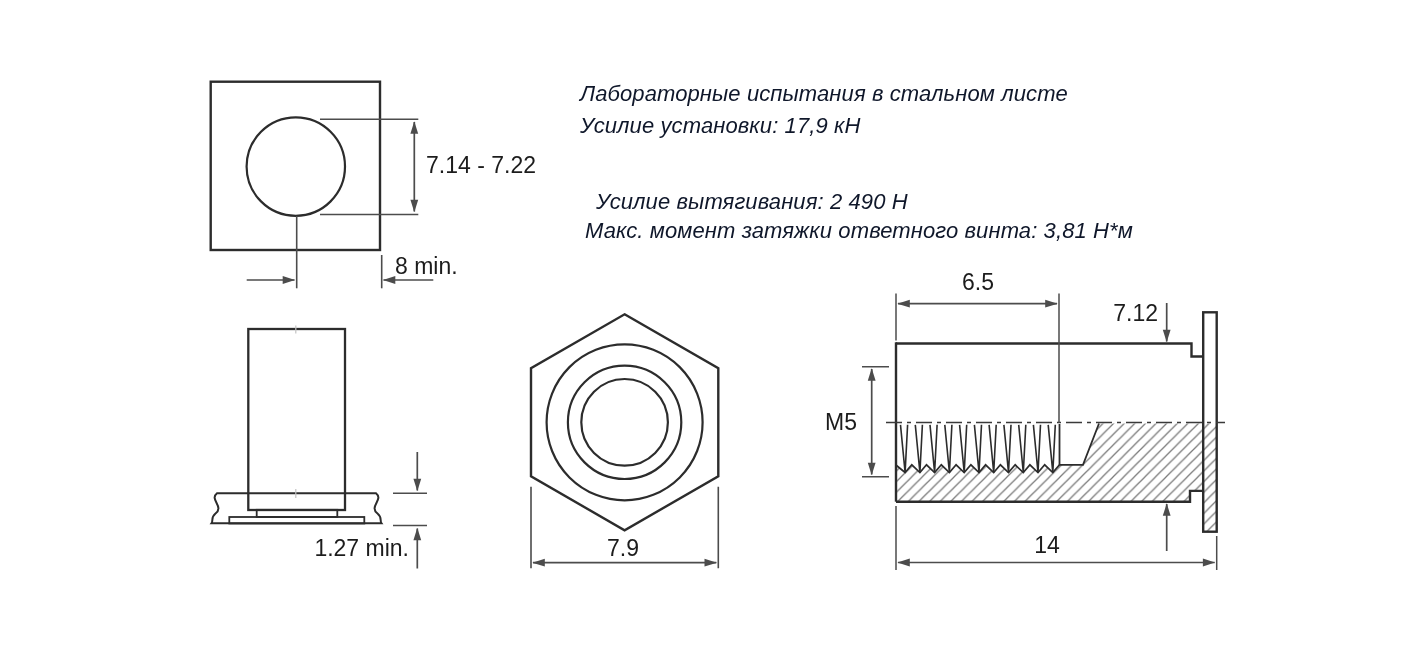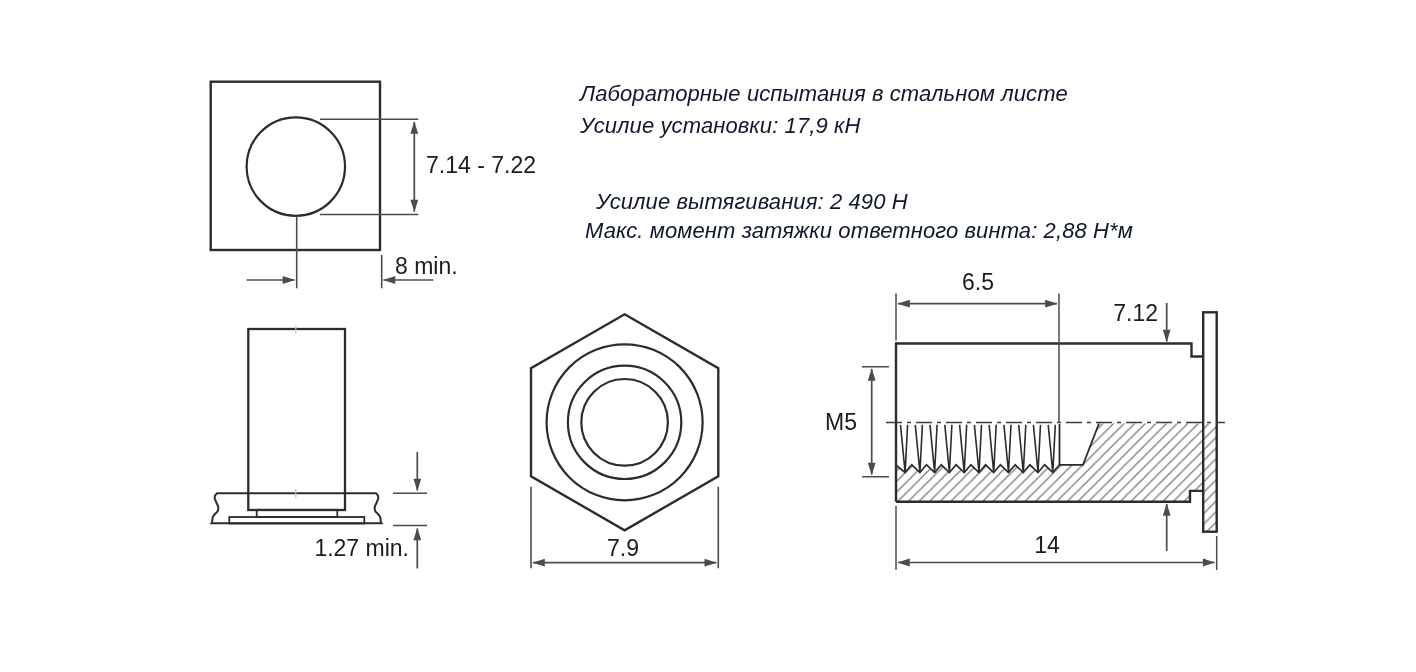--- a/index.html
+++ b/index.html
@@ -140,16 +140,16 @@
         <line x1="898" y1="562.5" x2="1214.7" y2="562.5" class="dimline" stroke-width="1.7" marker-start="url(#arr)" marker-end="url(#arr)"></line>
         <text class="dim" x="1047" y="553" text-anchor="middle">14</text>
       </g>
     </g>
   </svg>
 
   <div class="specs">
     <div class="spec-line" style="left:580px;top:81px;">Лабораторные испытания в стальном листе</div>
     <div class="spec-line" style="left:580px;top:112.5px;">Усилие установки: 17,9 кН</div>
     <div class="spec-line" style="left:596px;top:188.5px;">Усилие вытягивания: 2 490 Н</div>
-    <div class="spec-line" style="left:585px;top:217.5px;">Макс. момент затяжки ответного винта: 2,88 Н*м</div>
+    <div class="spec-line" style="left:585px;top:217.5px;">Макс. момент затяжки ответного винта: 3,81 Н*м</div>
   </div>
 
 </div>
 
 </body></html>

